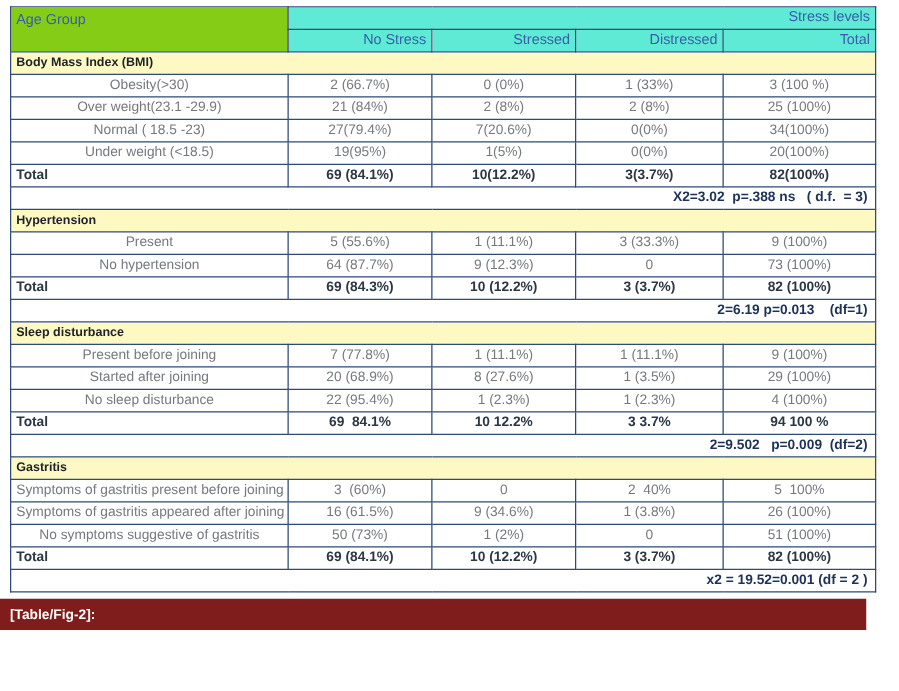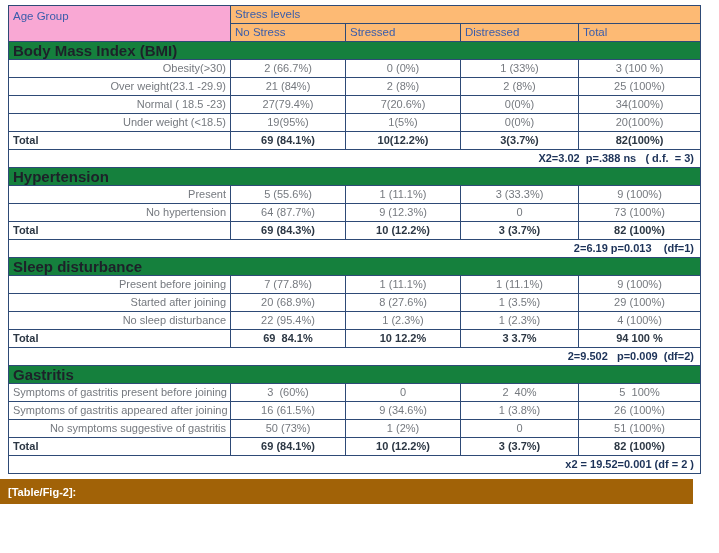--- a/index.html
+++ b/index.html
@@ -22,42 +22,42 @@
   .stress-table th, .stress-table td {
     border: 1px solid #2e4a76;
     font-size: 11px;
     height: 15px;
     line-height: 15px;
     padding: 1px 4px;
     overflow: hidden;
     white-space: pre;
   }
   .stress-table thead th {
-    background: #fdba74;
+    background: #5eead4;
     color: #3a5dab;
     font-weight: normal;
-    text-align: left;
+    text-align: right;
     font-size: 11.5px;
   }
   .stress-table thead th.corner {
-    background: #f9a8d4;
+    background: #84cc16;
     text-align: left;
     vertical-align: top;
     padding-top: 3px;
   }
   .section-row td {
     font-weight: bold;
     color: #1d2129;
-    font-size: 15px;
+    font-size: 10px;
     text-align: left;
-    background: #15803d;
+    background: #fef9c3;
   }
   .data-row .label-cell {
     color: #75797f;
-    text-align: right;
+    text-align: center;
   }
   .data-row .value-cell {
     color: #75797f;
     text-align: center;
   }
   .total-row td {
     font-weight: bold;
     color: #2c3744;
   }
   .total-row .label-cell { text-align: left; }
@@ -65,21 +65,21 @@
   .stats-row td {
     text-align: right;
     font-weight: bold;
     color: #1c3258;
     padding-right: 6px;
   }
   .caption-bar {
     margin-top: 5px;
     width: 693px;
     height: 25px;
-    background: #a16207;
+    background: #7f1d1d;
     color: #ffffff;
     font-size: 11px;
     display: flex;
     align-items: center;
     padding-left: 8px;
     box-sizing: border-box;
   }
   .caption-bar .lbl {
     font-weight: bold;
     margin-right: 4px;

